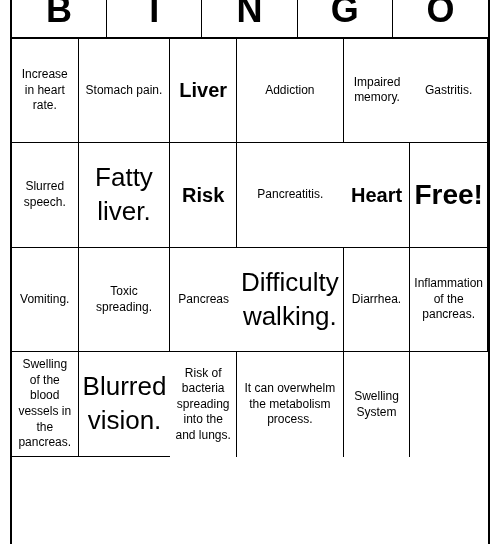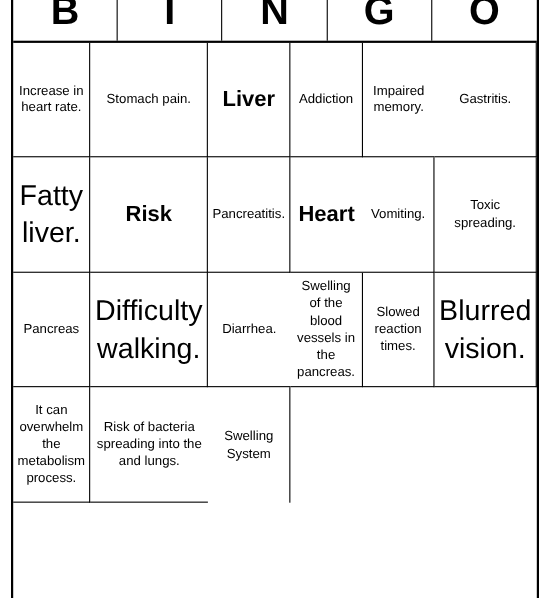--- a/index.html
+++ b/index.html
@@ -78,29 +78,31 @@
       <div class="bingo-letter">G</div>
       <div class="bingo-letter">O</div>
     </div>
   <div class="bingo-grid">
   <div class="cell">Increase in heart rate.</div>
       <div class="cell">Stomach pain.</div>
       <div class="cell xlarge">Liver</div>
       <div class="cell">Addiction</div>
       <div class="cell">Impaired memory.</div>
       <div class="cell">Gastritis.</div>
+      <div class="cell">Slurred speech.</div>
       <div class="cell large">Fatty liver.</div>
       <div class="cell xlarge">Risk</div>
       <div class="cell">Pancreatitis.</div>
       <div class="cell xlarge">Heart</div>
+      <div class="cell free">Free!</div>
       <div class="cell">Vomiting.</div>
       <div class="cell">Toxic spreading.</div>
       <div class="cell">Pancreas</div>
       <div class="cell large">Difficulty walking.</div>
       <div class="cell">Diarrhea.</div>
+      <div class="cell">Inflammation of the pancreas.</div>
       <div class="cell">Swelling of the blood vessels in the pancreas.</div>
-      <div class="cell">Slowed reaction times.</div>
       <div class="cell large">Blurred vision.</div>
+      <div class="cell">Risk of bacteria spreading into the and lungs.</div>
       <div class="cell">It can overwhelm the metabolism process.</div>
-      <div class="cell">Risk of bacteria spreading into the and lungs.</div>
       <div class="cell">Swelling System</div>
     </div>
 </div>
 
 </body></html>

